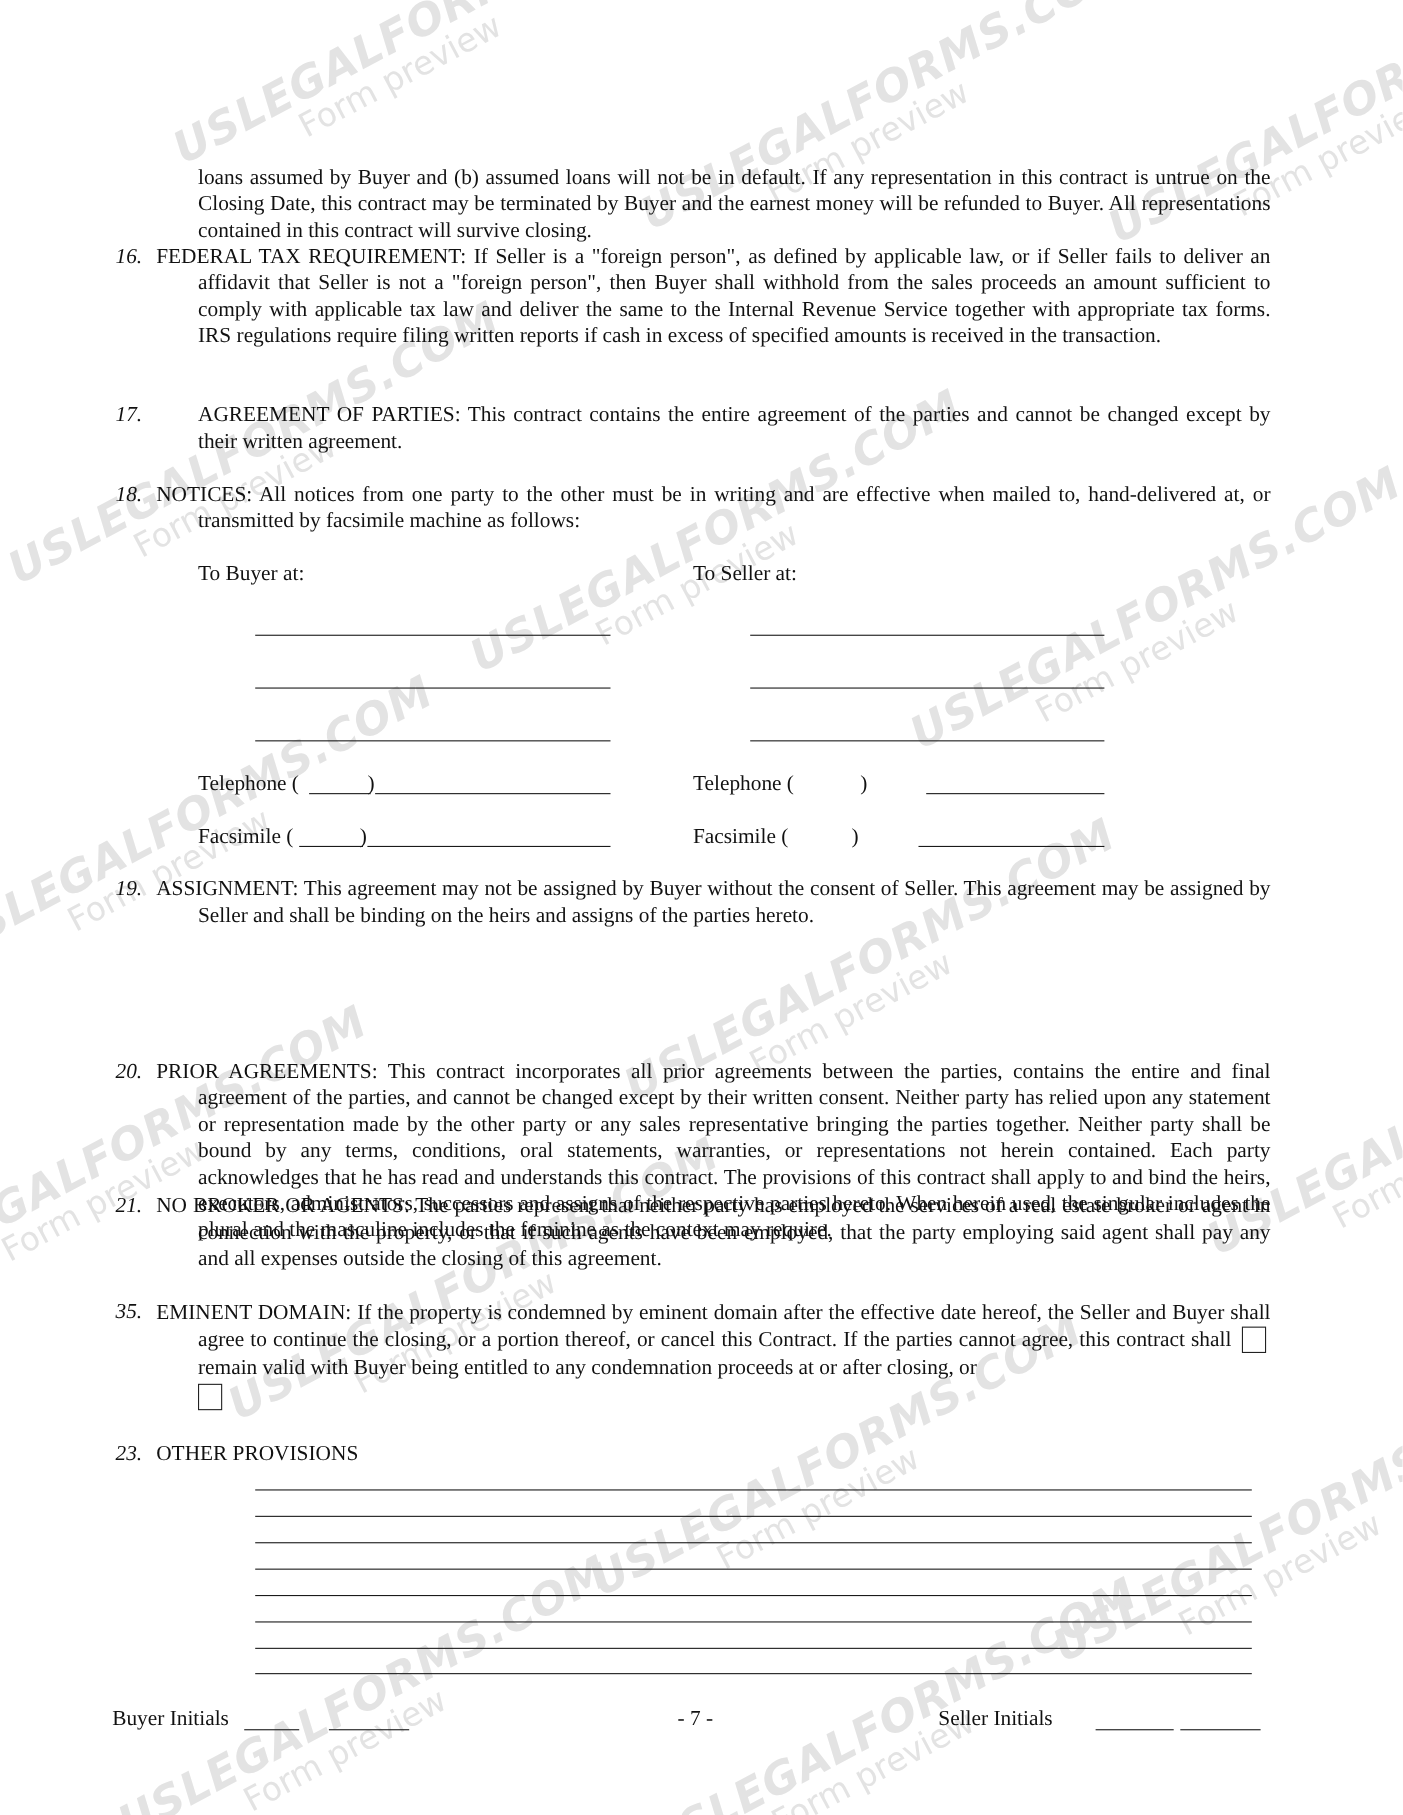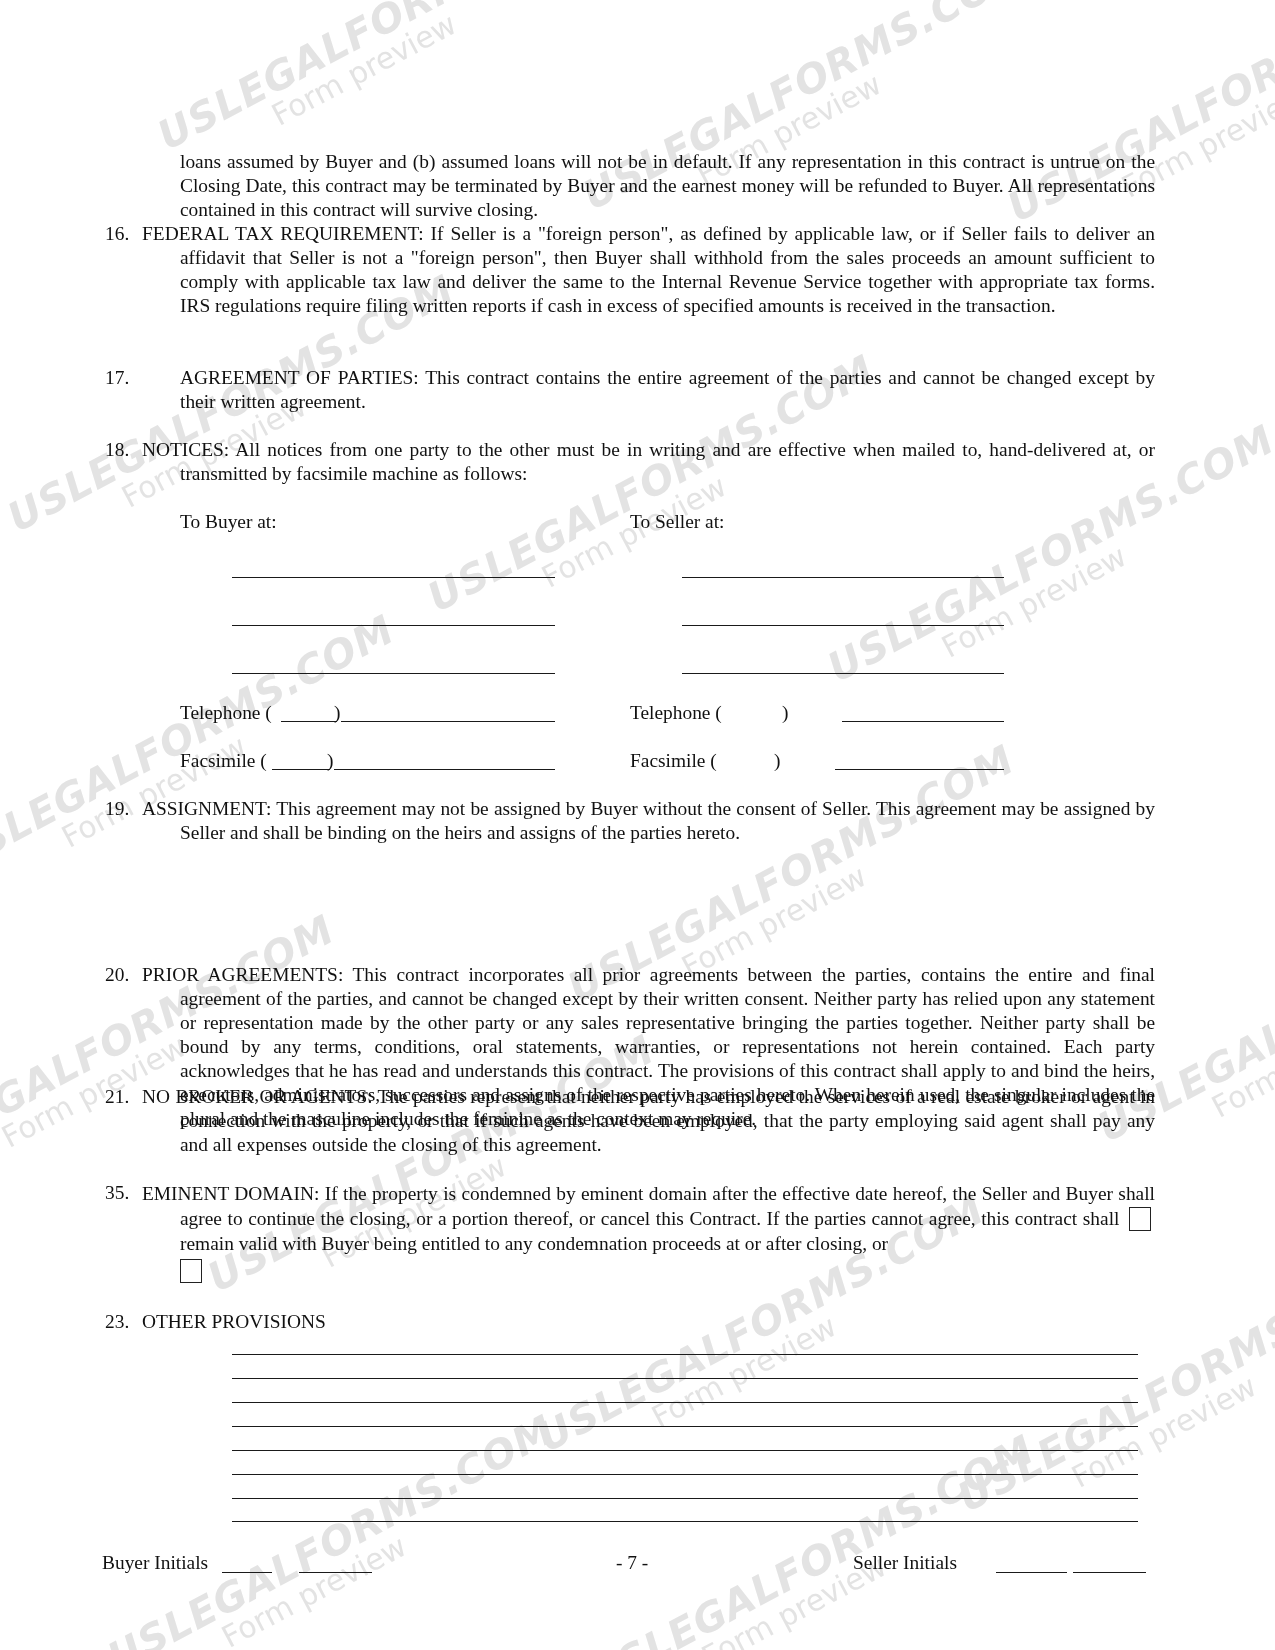--- a/index.html
+++ b/index.html
@@ -12,21 +12,21 @@
         color: #e3e3e3; font-family: "DejaVu Sans", "Liberation Sans", sans-serif;
         white-space: nowrap; pointer-events: none; z-index: 0; }
   .wm .brand { font-weight: bold; font-style: italic; font-size: 40px; letter-spacing: 1px; display: block; }
   .wm .sub { font-size: 30px; margin-left: 110px; display: block; margin-top: -6px; }
 
   .content { position: absolute; left: 0; top: 0; width: 1275px; z-index: 1; }
 
   .para { position: absolute; left: 180px; width: 975px; font-size: 19.4px; line-height: 24px;
           text-align: justify; text-align-last: left; font-family: Liberation Serif, serif; }
   .item { position: absolute; left: 105px; width: 1050px; font-size: 19.4px; line-height: 24px; }
-  .item .num { position: absolute; left: 0; top: 0; }
+  .item .num { position: absolute; left: 0; top: 0; font-style: italic; }
   .item .body { margin-left: 75px; text-align: justify; text-align-last: left; text-indent: -38px; padding-left: 0; }
   .item.tab .body { text-indent: 0; }
 
   .label { position: absolute; font-size: 19.4px; line-height: 24px; white-space: nowrap; }
   .rule { position: absolute; height: 0; border-top: 1.6px solid #1a1a1a; }
 
   .checkbox { display: inline-block; width: 22px; height: 24px; border: 1.6px solid #222;
               vertical-align: -6px; box-sizing: border-box; margin: 0 4px; background: #fff; }
 
   .footer { position: absolute; top: 1551px; font-size: 19.4px; line-height: 24px; white-space: nowrap; }

